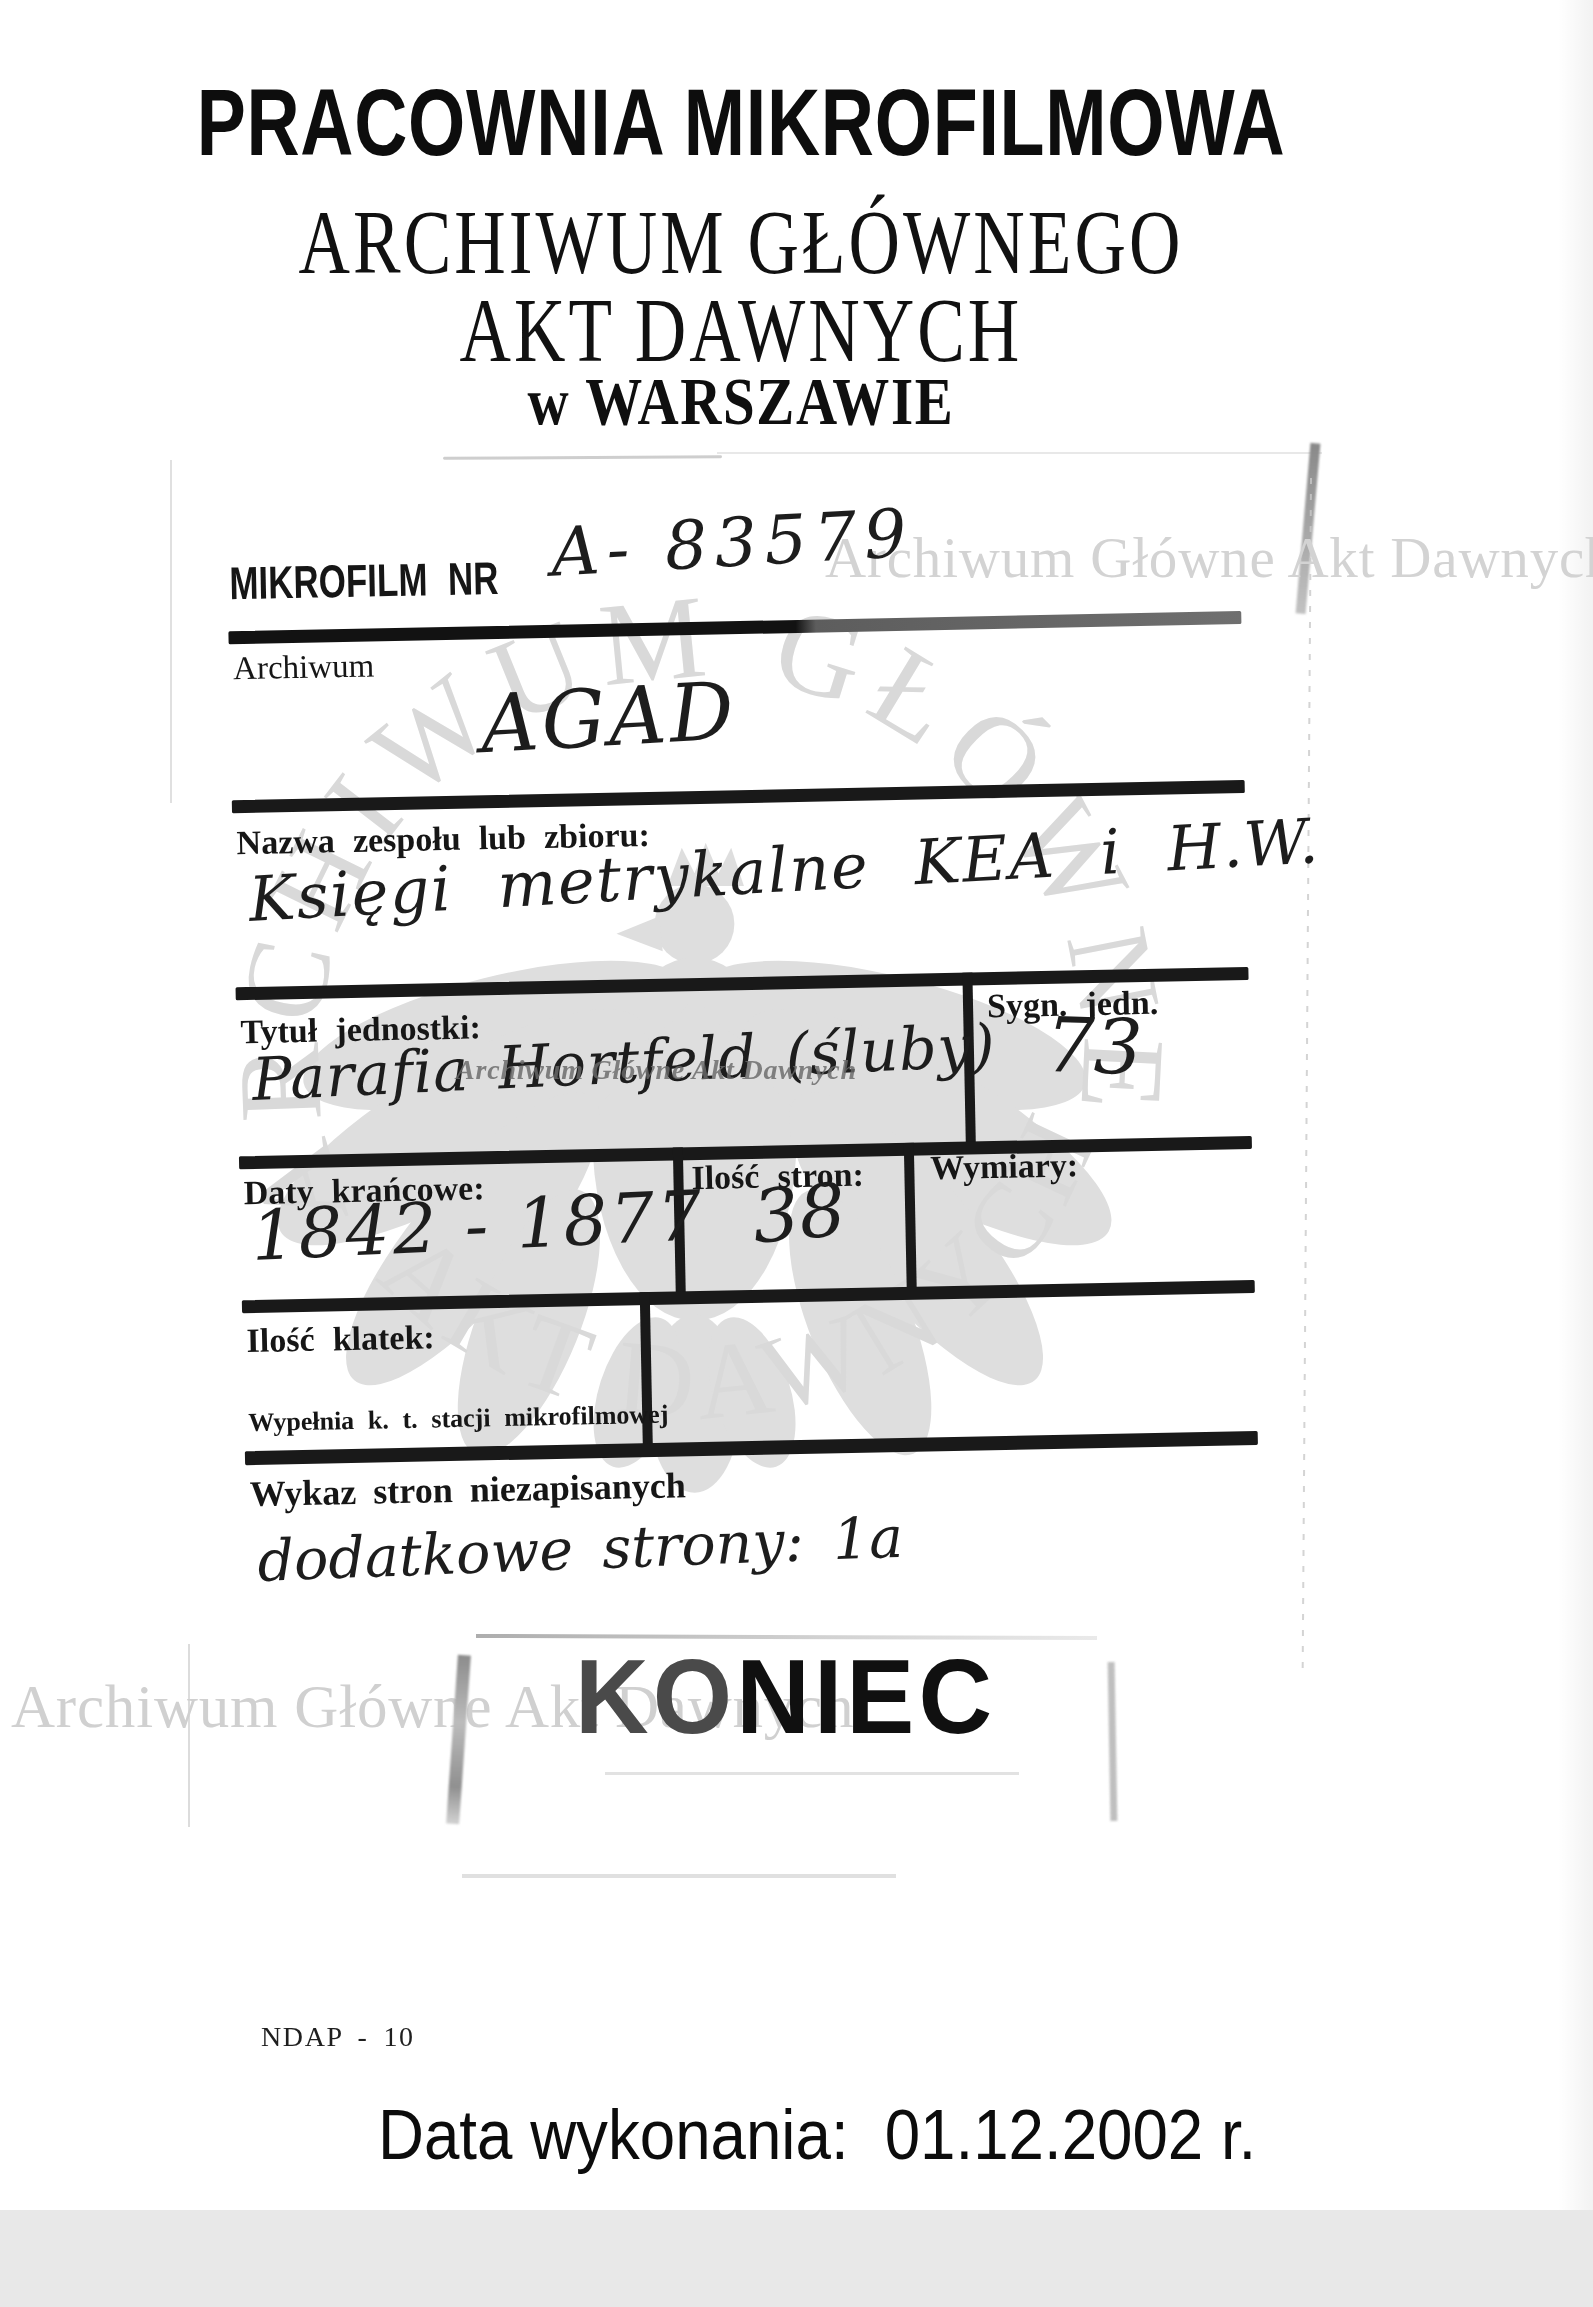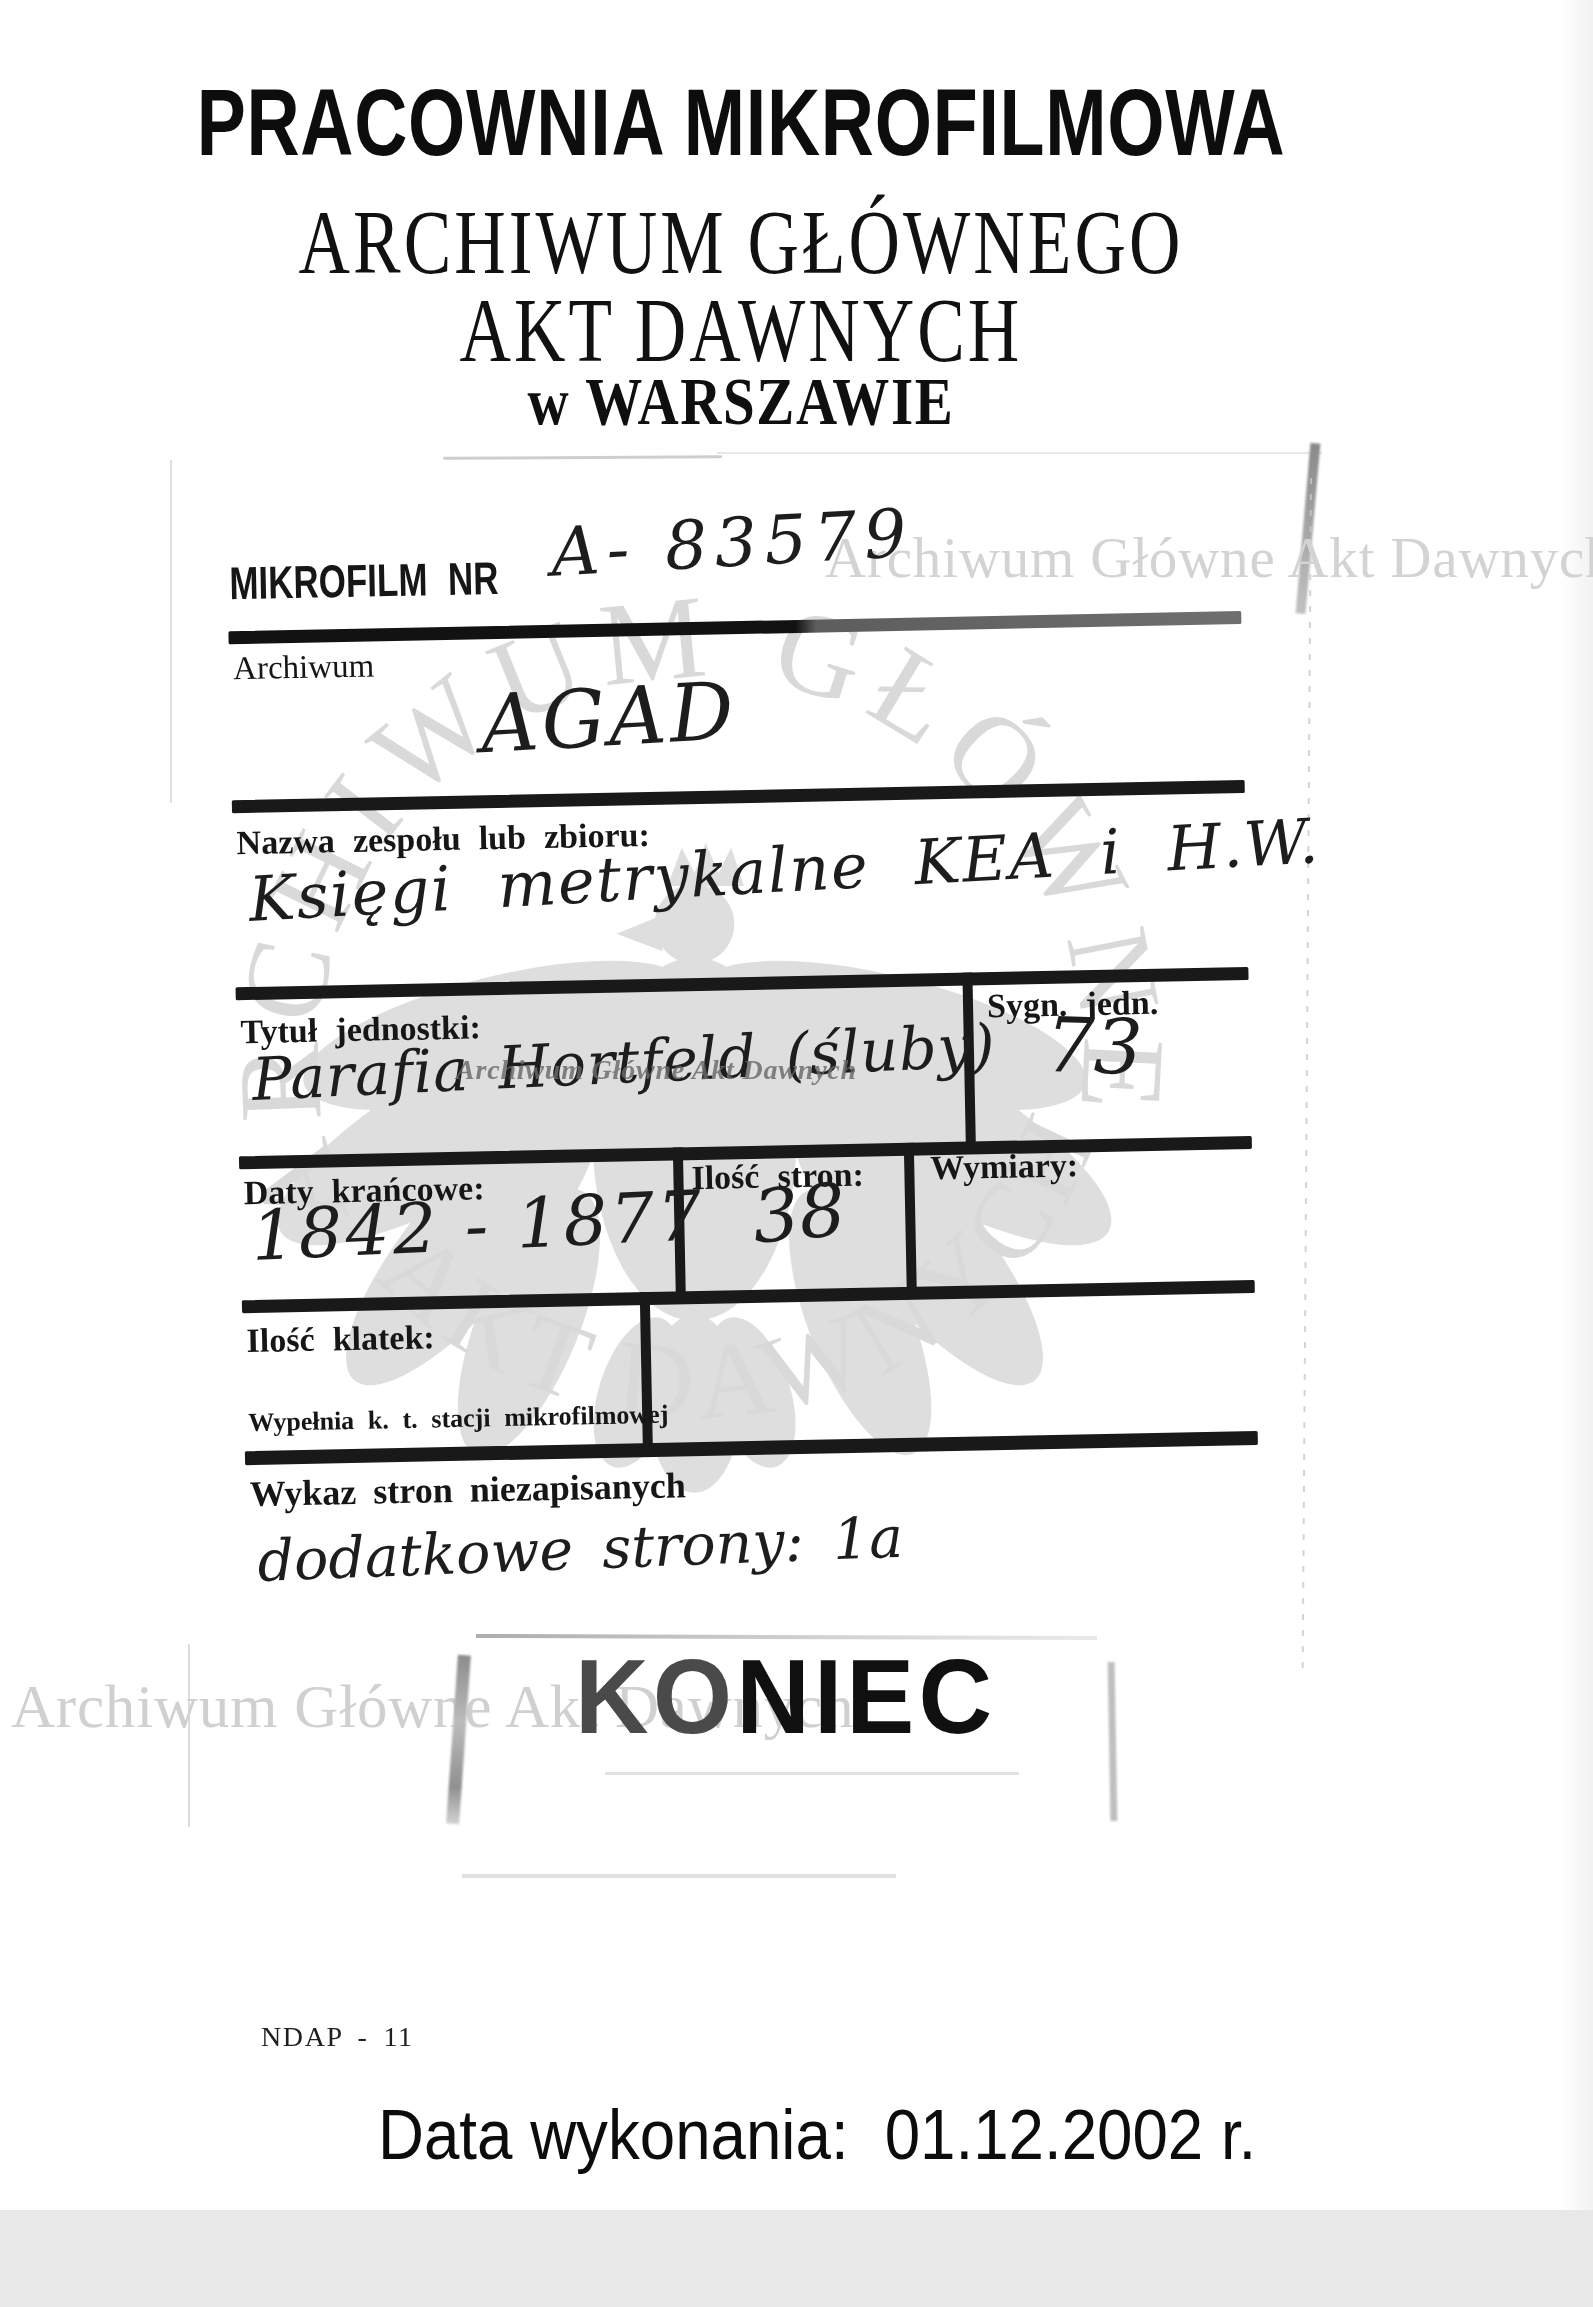--- a/index.html
+++ b/index.html
@@ -213,19 +213,19 @@
     <div class="abs slip-top-edge"></div>
     <div class="abs slip-left-stroke"></div>
     <div class="abs slip-right-stroke"></div>
     <div class="abs slip-bottom-edge"></div>
     <div class="abs slip-smudge"></div>
     <div class="koniec">
       <span class="k-gray">KO</span><span class="k-dark">NIEC</span>
     </div>
   </section>
 
-  <div class="ndap">NDAP - 11</div>
+  <div class="ndap">NDAP - 10</div>
   <div class="date-row">
     <span>Data wykonania:</span><span class="gap"></span><span>01.12.2002 r.</span>
   </div>
 
 </div>
 
 
 </body></html>

